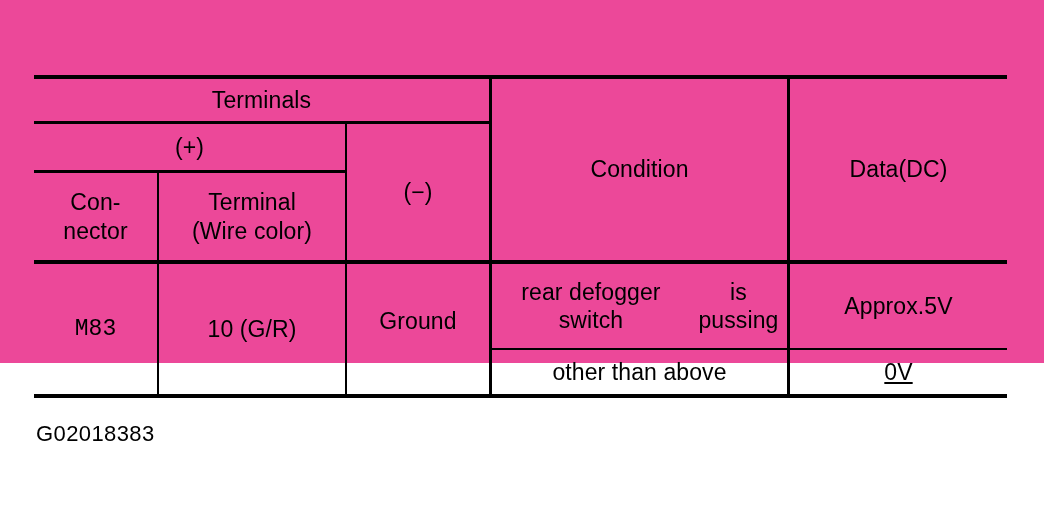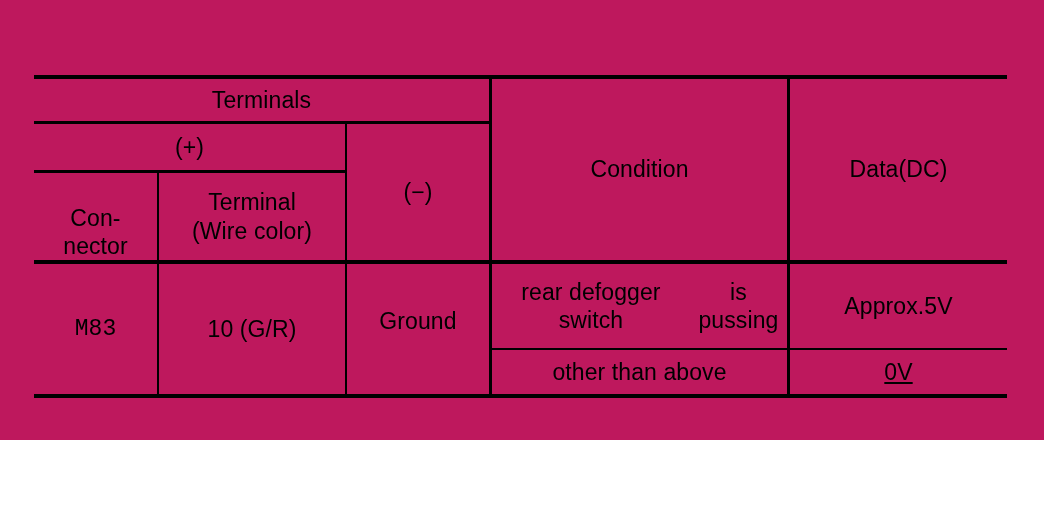--- a/index.html
+++ b/index.html
@@ -14,22 +14,22 @@
     color: #000000;
     overflow: hidden;
     position: relative;
   }
 
   
   #page {
     position: absolute;
     left: 0; top: 0;
     width: 1044px;
-    height: 440px;
-    background: #be185d;
+    height: 363px;
+    background: #ec4899;
   }
 
   
   #spec-table {
     position: absolute;
     left: 34px;
     top: 75px;
     width: 973px;
     height: 323px;
   }
@@ -111,21 +111,21 @@
     </div>
 
     <div class="cell hdr-sub" style="left:0px; top:49px; width:311px; height:46px;">
       <span>(+)</span>
     </div>
 
     <div class="cell hdr-sub" style="left:313px; top:49px; width:142px; height:136px;">
       <span>(−)</span>
     </div>
 
-    <div class="cell hdr-sub" style="left:0px; top:98px; width:123px; height:87px; flex-direction:column;justify-content:flex-end;">
+    <div class="cell hdr-sub" style="left:0px; top:98px; width:123px; height:87px; flex-direction:column;">
       <span>Con-</span>
       <span>nector</span>
     </div>
 
     <div class="cell hdr-sub" style="left:125px; top:98px; width:186px; height:87px; flex-direction:column;">
       <span>Terminal</span>
       <span>(Wire color)</span>
     </div>
 
     <div class="cell hdr-main" style="left:458px; top:4px; width:295px; height:181px;">
@@ -160,14 +160,15 @@
     <div class="cell cond-cell" style="left:458px; top:275px; width:295px; height:44px;">
       <span>other than above</span>
     </div>
 
     <div class="cell cond-cell" style="left:756px; top:275px; width:217px; height:44px;text-decoration:underline;">
       <span>0V</span>
     </div>
 
   </div>
 
+  <div id="caption">G02018383</div>
 
 </div>
 
 </body></html>

